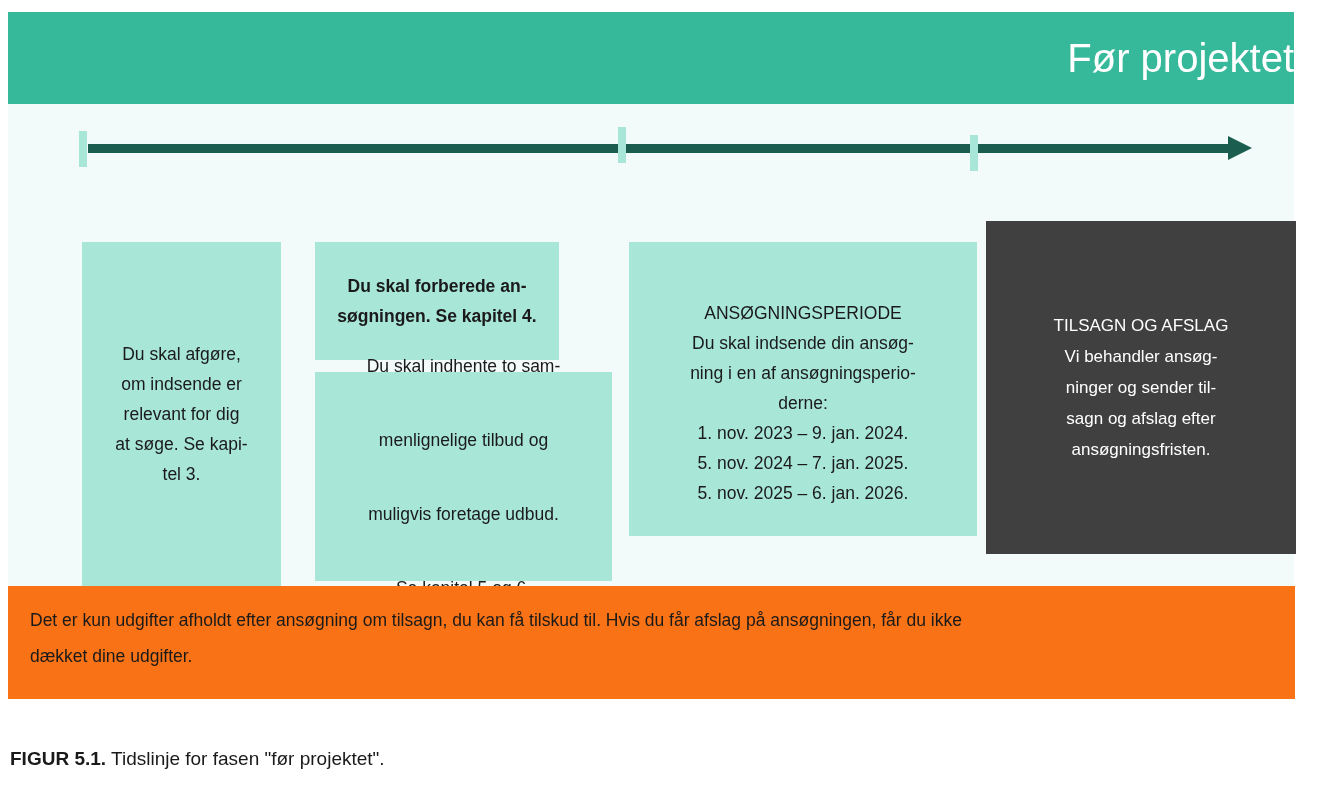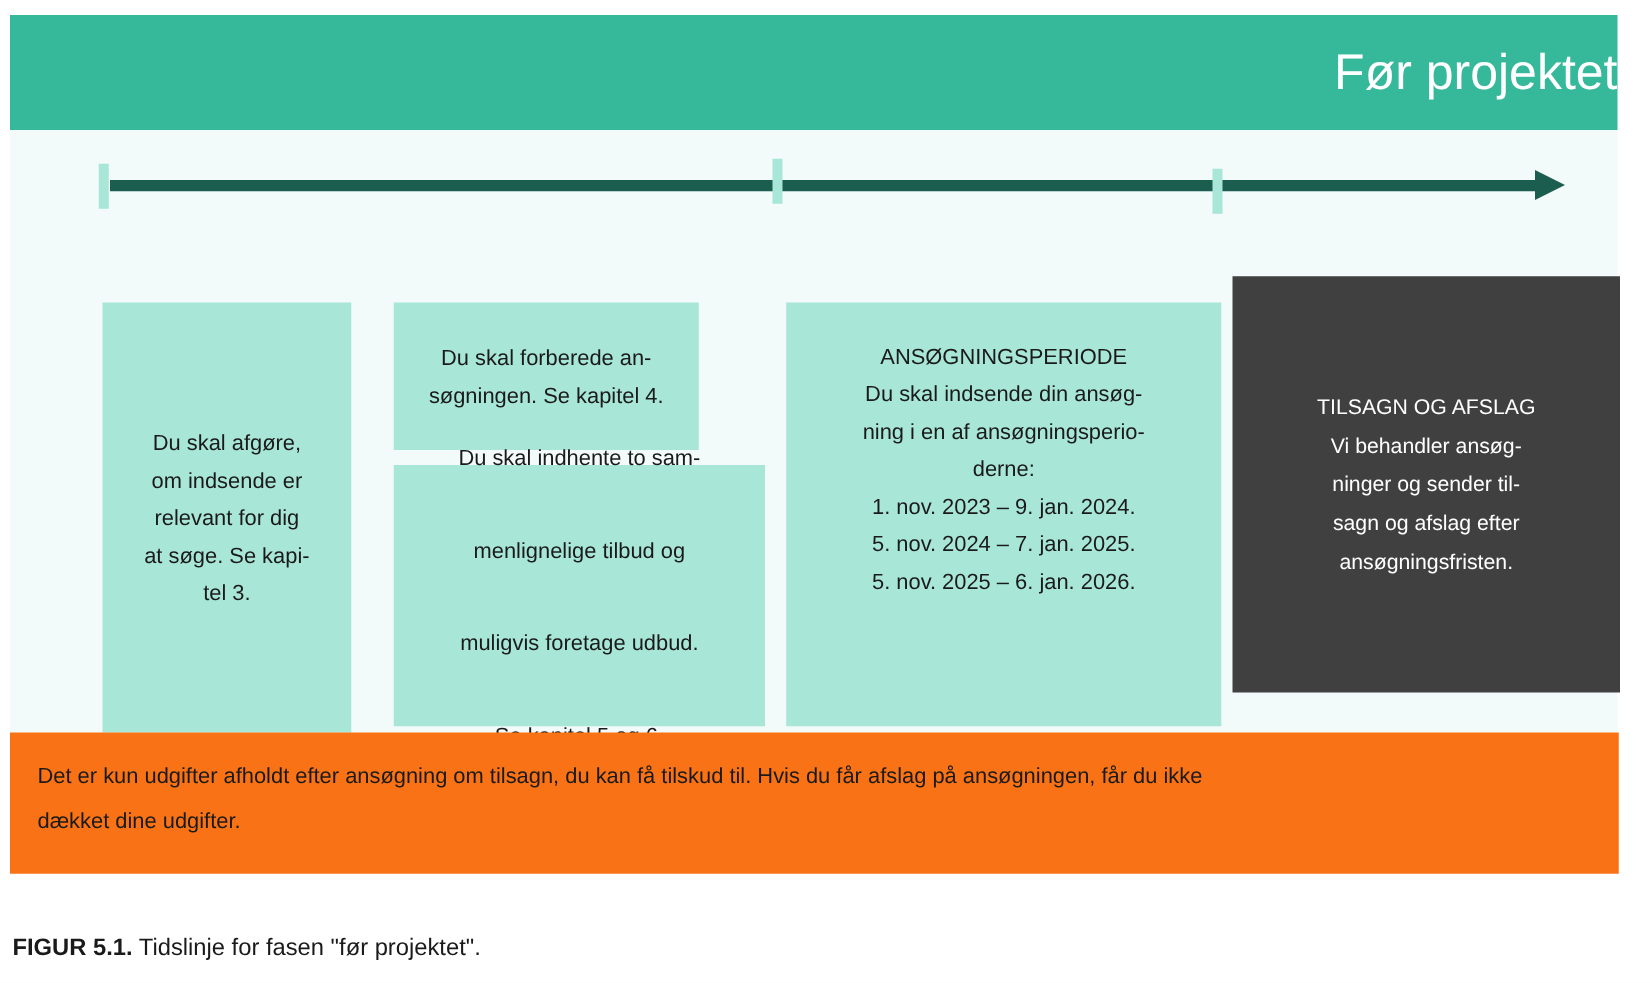--- a/index.html
+++ b/index.html
@@ -40,33 +40,33 @@
 <div class="tick" style="left:970px; top:135px; height:36px;"></div>
 
 <div class="box" style="left:82px; top:242px; width:199px; height:344px;">
   <div>Du skal afgøre,</div>
   <div>om indsende er</div>
   <div>relevant for dig</div>
   <div>at søge. Se kapi-</div>
   <div>tel 3.</div>
 </div>
 
-<div class="box" style="left:315px; top:242px; width:244px; height:118px;">
+<div class="box" style="left:315px; top:242px; width:244px; height:118px;font-weight:bold;">
   <div>Du skal forberede an-</div>
   <div>søgningen. Se kapitel 4.</div>
 </div>
 
 <div class="box" style="left:315px; top:372px; width:297px; height:209px;gap:44px;">
   <div>Du skal indhente to sam-</div>
   <div>menlignelige tilbud og</div>
   <div>muligvis foretage udbud.</div>
   <div>Se kapitel 5 og 6.</div>
 </div>
 
-<div class="box" style="left:629px; top:242px; width:348px; height:339px; justify-content:flex-start; padding-top:28px;">
+<div class="box" style="left:629px; top:242px; width:348px; height:294px; justify-content:center; padding-top:28px;">
   <div>ANSØGNINGSPERIODE</div>
   <div>Du skal indsende din ansøg-</div>
   <div>ning i en af ansøgningsperio-</div>
   <div>derne:</div>
   <div>1. nov. 2023 – 9. jan. 2024.</div>
   <div>5. nov. 2024 – 7. jan. 2025.</div>
   <div>5. nov. 2025 – 6. jan. 2026.</div>
 </div>
 
 <div class="box dark" style="left:986px; top:221px; width:310px; height:333px;">

